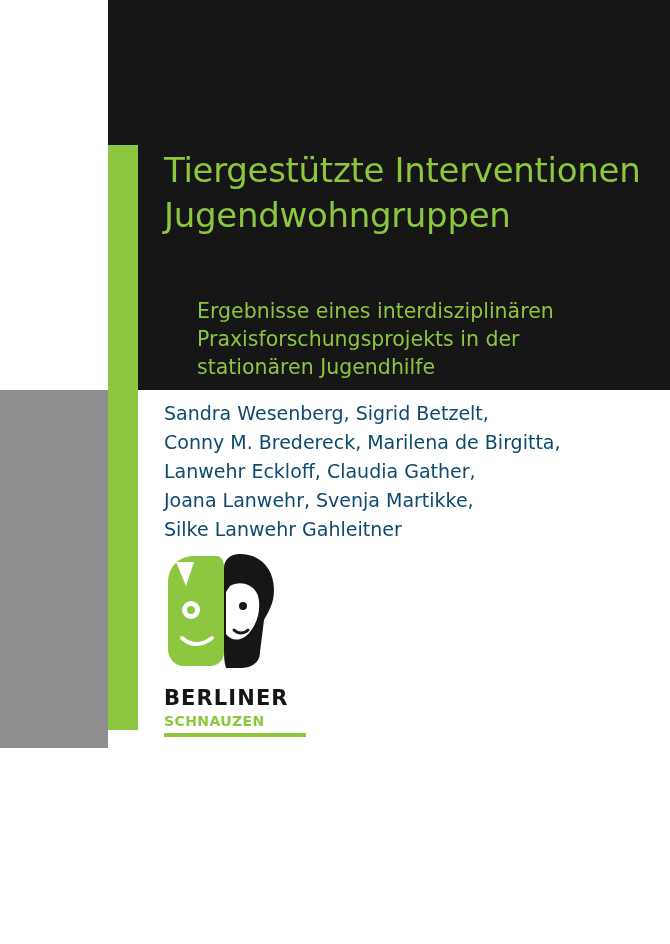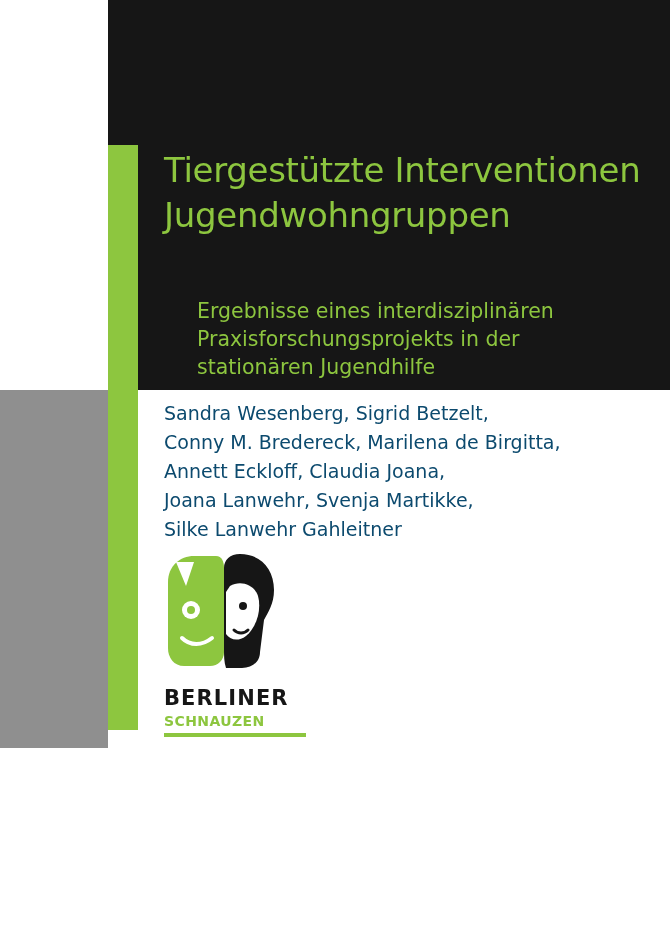--- a/index.html
+++ b/index.html
@@ -185,21 +185,21 @@
 
   <div class="subtitle">
     <div>Ergebnisse eines interdisziplinären</div>
     <div>Praxisforschungsprojekts in der</div>
     <div>stationären Jugendhilfe</div>
   </div>
 
   <div class="authors">
     <div>Sandra Wesenberg, Sigrid Betzelt,</div>
     <div>Conny M. Bredereck, Marilena de Birgitta,</div>
-    <div>Annett Eckloff, Claudia Joana,</div>
+    <div>Lanwehr Eckloff, Claudia Gather,</div>
     <div>Joana Lanwehr, Svenja Martikke,</div>
     <div>Silke Lanwehr Gahleitner</div>
   </div>
 
   <div class="logo-block">
     <svg class="logo-art" viewBox="0 0 122 118">
 
       <path d="M4,30 C4,14 16,4 30,4 L52,4 C58,4 60,10 60,16 L60,100 C60,108 54,114 46,114 L20,114 C10,114 4,106 4,96 Z" fill="#8dc63f"></path>
 
       <path d="M12,10 L30,10 L22,34 Z" fill="#ffffff"></path>

